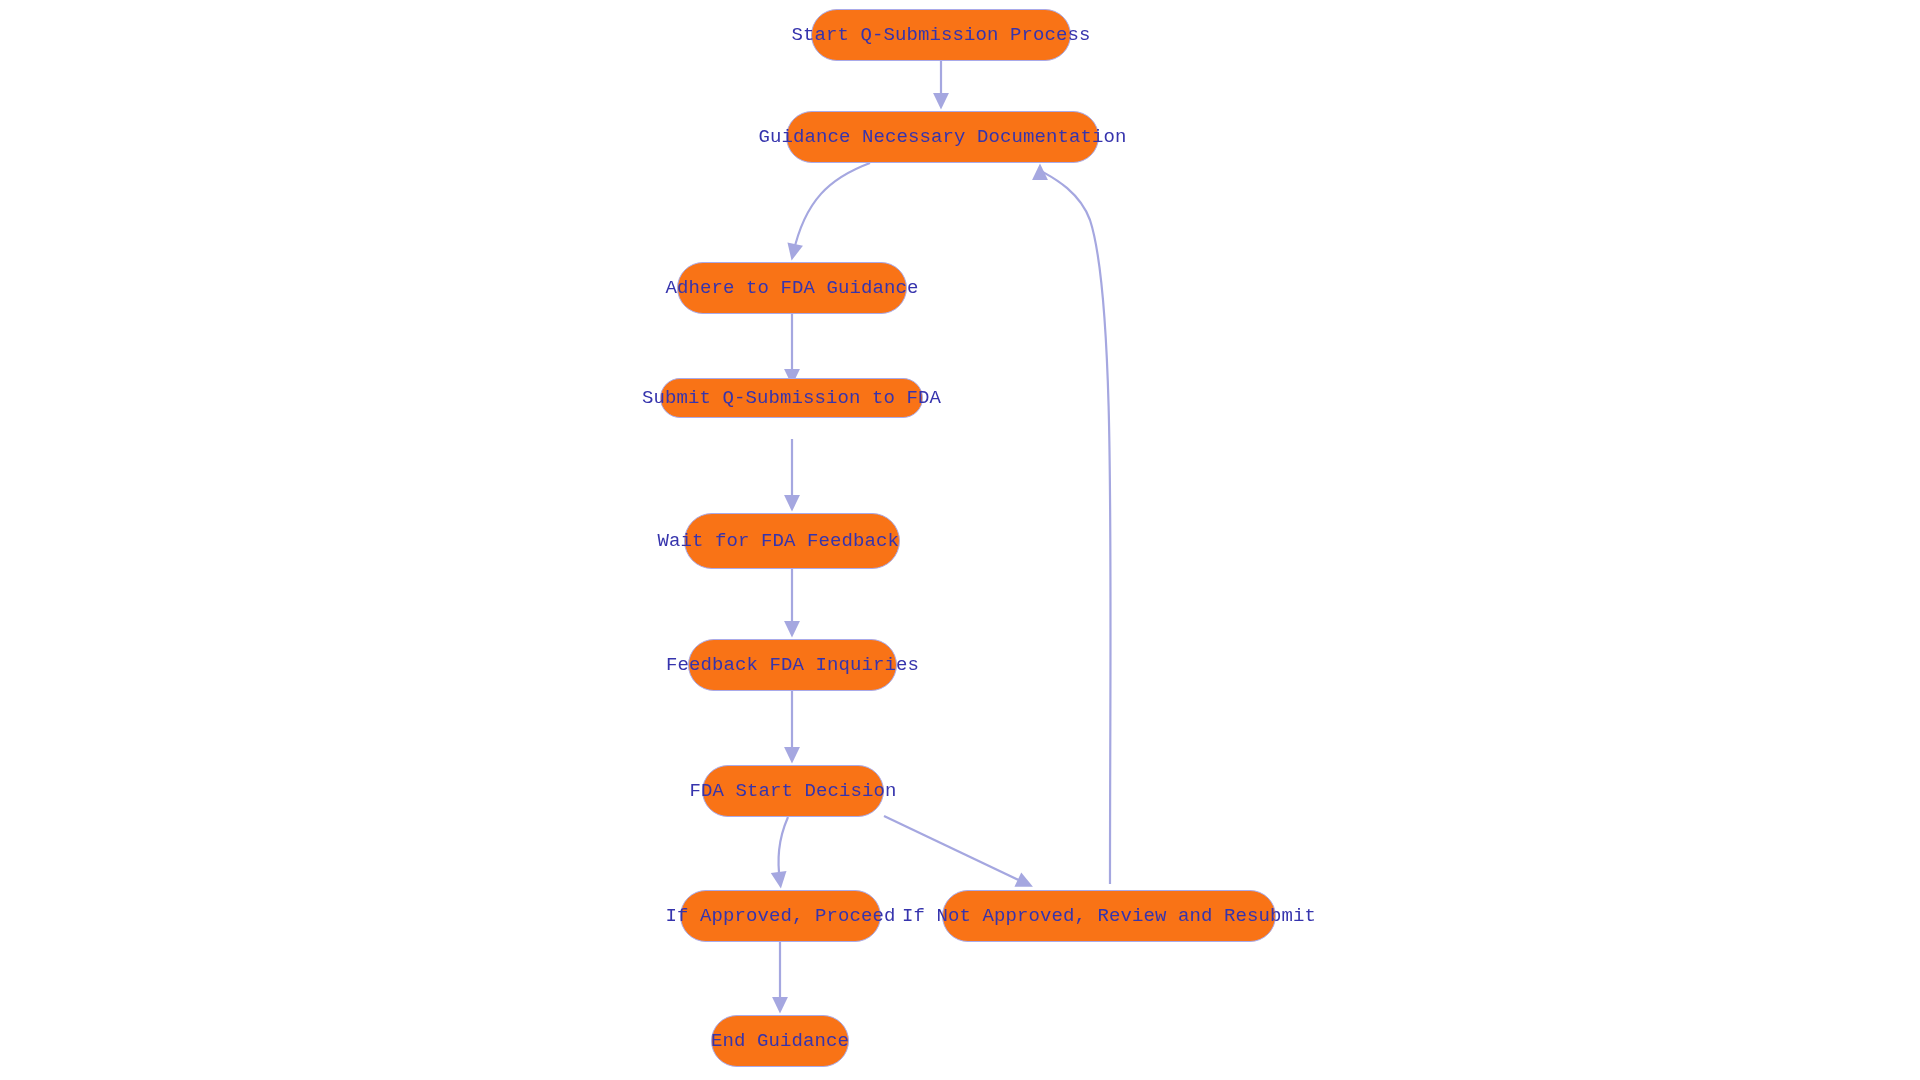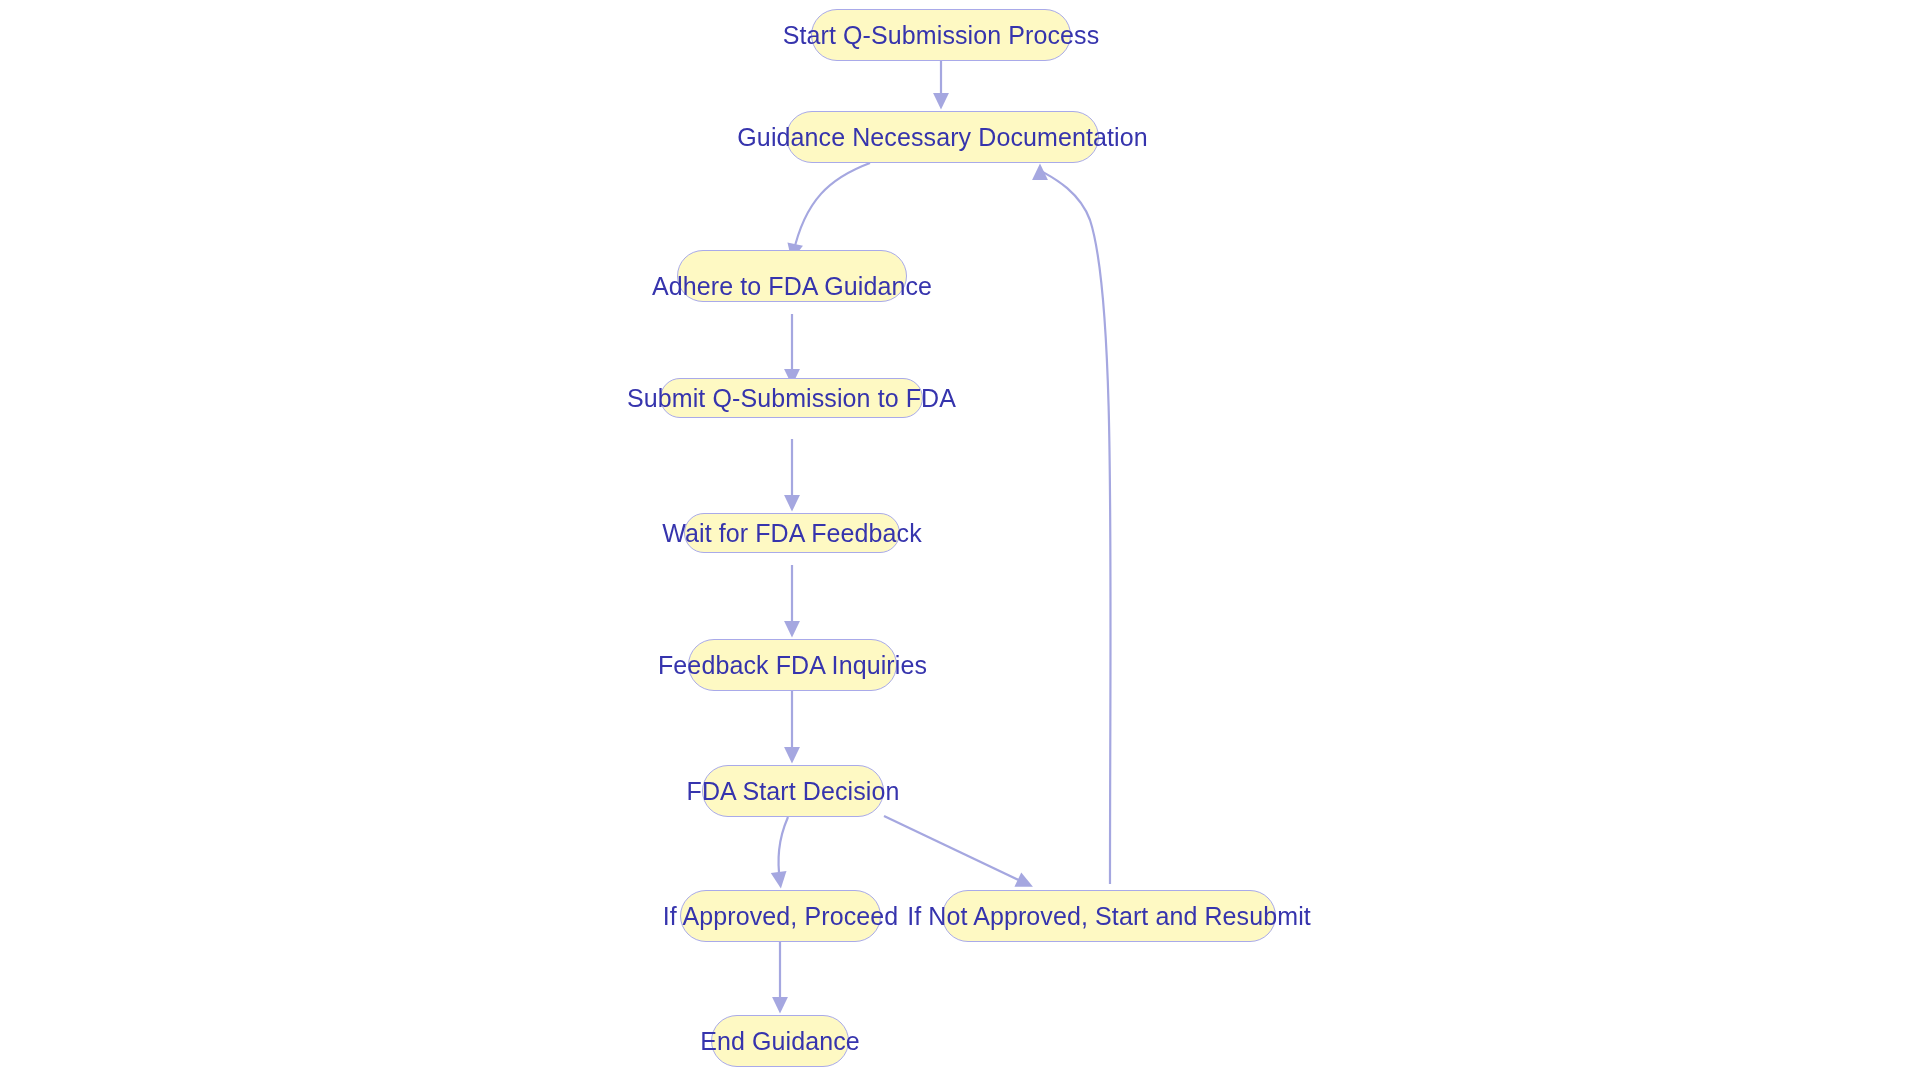--- a/index.html
+++ b/index.html
@@ -22,29 +22,29 @@
   #edge-layer {
     position: absolute;
     left: 0;
     top: 0;
     width: 1920px;
     height: 1080px;
   }
   .node {
     position: absolute;
     box-sizing: border-box;
-    background: #fef9c3;
+    background: #f97316;
     border: 1.3px solid #a9aae9;
     border-radius: 999px;
     display: flex;
     align-items: center;
     justify-content: center;
     color: #3634ad;
-    font-size: 25px;
-    font-family: Liberation Sans, sans-serif;
+    font-size: 19px;
+    font-family: Liberation Mono, monospace;
     letter-spacing: 0.1px;
     white-space: nowrap;
     z-index: 2;
   }
   .node-label {
     pointer-events: none;
   }
 </style>
 </head>
 <body>
@@ -73,45 +73,45 @@
   </svg>
 
   <div class="node" style="left:811px; top:9px; width:260px; height:52px;">
     <span class="node-label">Start Q-Submission Process</span>
   </div>
 
   <div class="node" style="left:786px; top:111px; width:313px; height:52px;">
     <span class="node-label">Guidance Necessary Documentation</span>
   </div>
 
-  <div class="node" style="left:677px; top:250px; width:230px; height:52px;align-items:flex-end;">
+  <div class="node" style="left:677px; top:262px; width:230px; height:52px;">
     <span class="node-label">Adhere to FDA Guidance</span>
   </div>
 
   <div class="node" style="left:660px; top:378px; width:263px; height:40px;">
     <span class="node-label">Submit Q-Submission to FDA</span>
   </div>
 
-  <div class="node" style="left:684px; top:513px; width:216px; height:40px;">
+  <div class="node" style="left:684px; top:513px; width:216px; height:56px;justify-content:flex-end;">
     <span class="node-label">Wait for FDA Feedback</span>
   </div>
 
   <div class="node" style="left:688px; top:639px; width:209px; height:52px;">
     <span class="node-label">Feedback FDA Inquiries</span>
   </div>
 
   <div class="node" style="left:702px; top:765px; width:182px; height:52px;">
     <span class="node-label">FDA Start Decision</span>
   </div>
 
   <div class="node" style="left:680px; top:890px; width:201px; height:52px;justify-content:center;">
     <span class="node-label">If Approved, Proceed</span>
   </div>
 
   <div class="node" style="left:942px; top:890px; width:334px; height:52px;">
-    <span class="node-label">If Not Approved, Start and Resubmit</span>
+    <span class="node-label">If Not Approved, Review and Resubmit</span>
   </div>
 
   <div class="node" style="left:711px; top:1015px; width:138px; height:52px;">
     <span class="node-label">End Guidance</span>
   </div>
 
 </div>
 
 </body></html>

